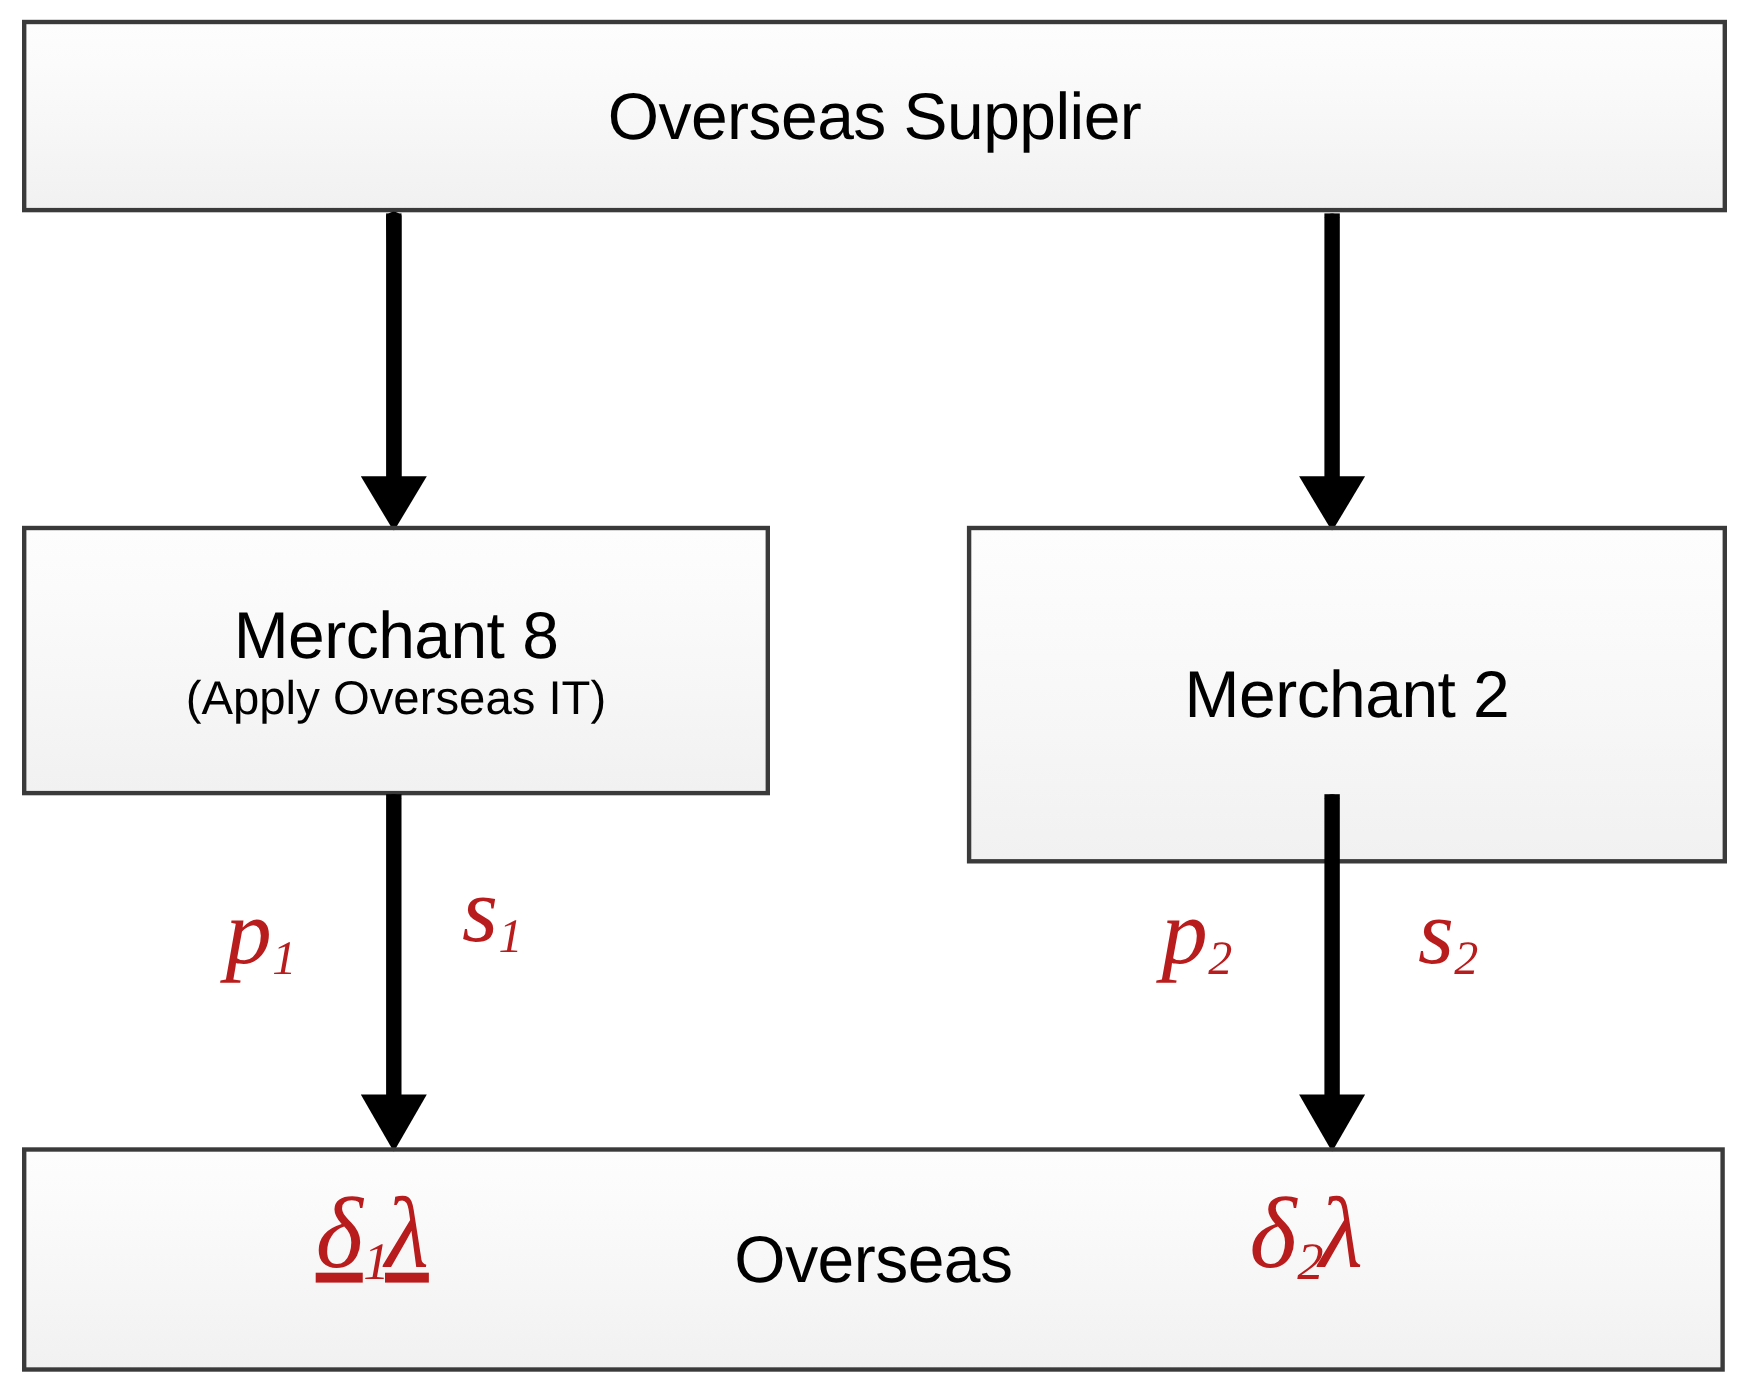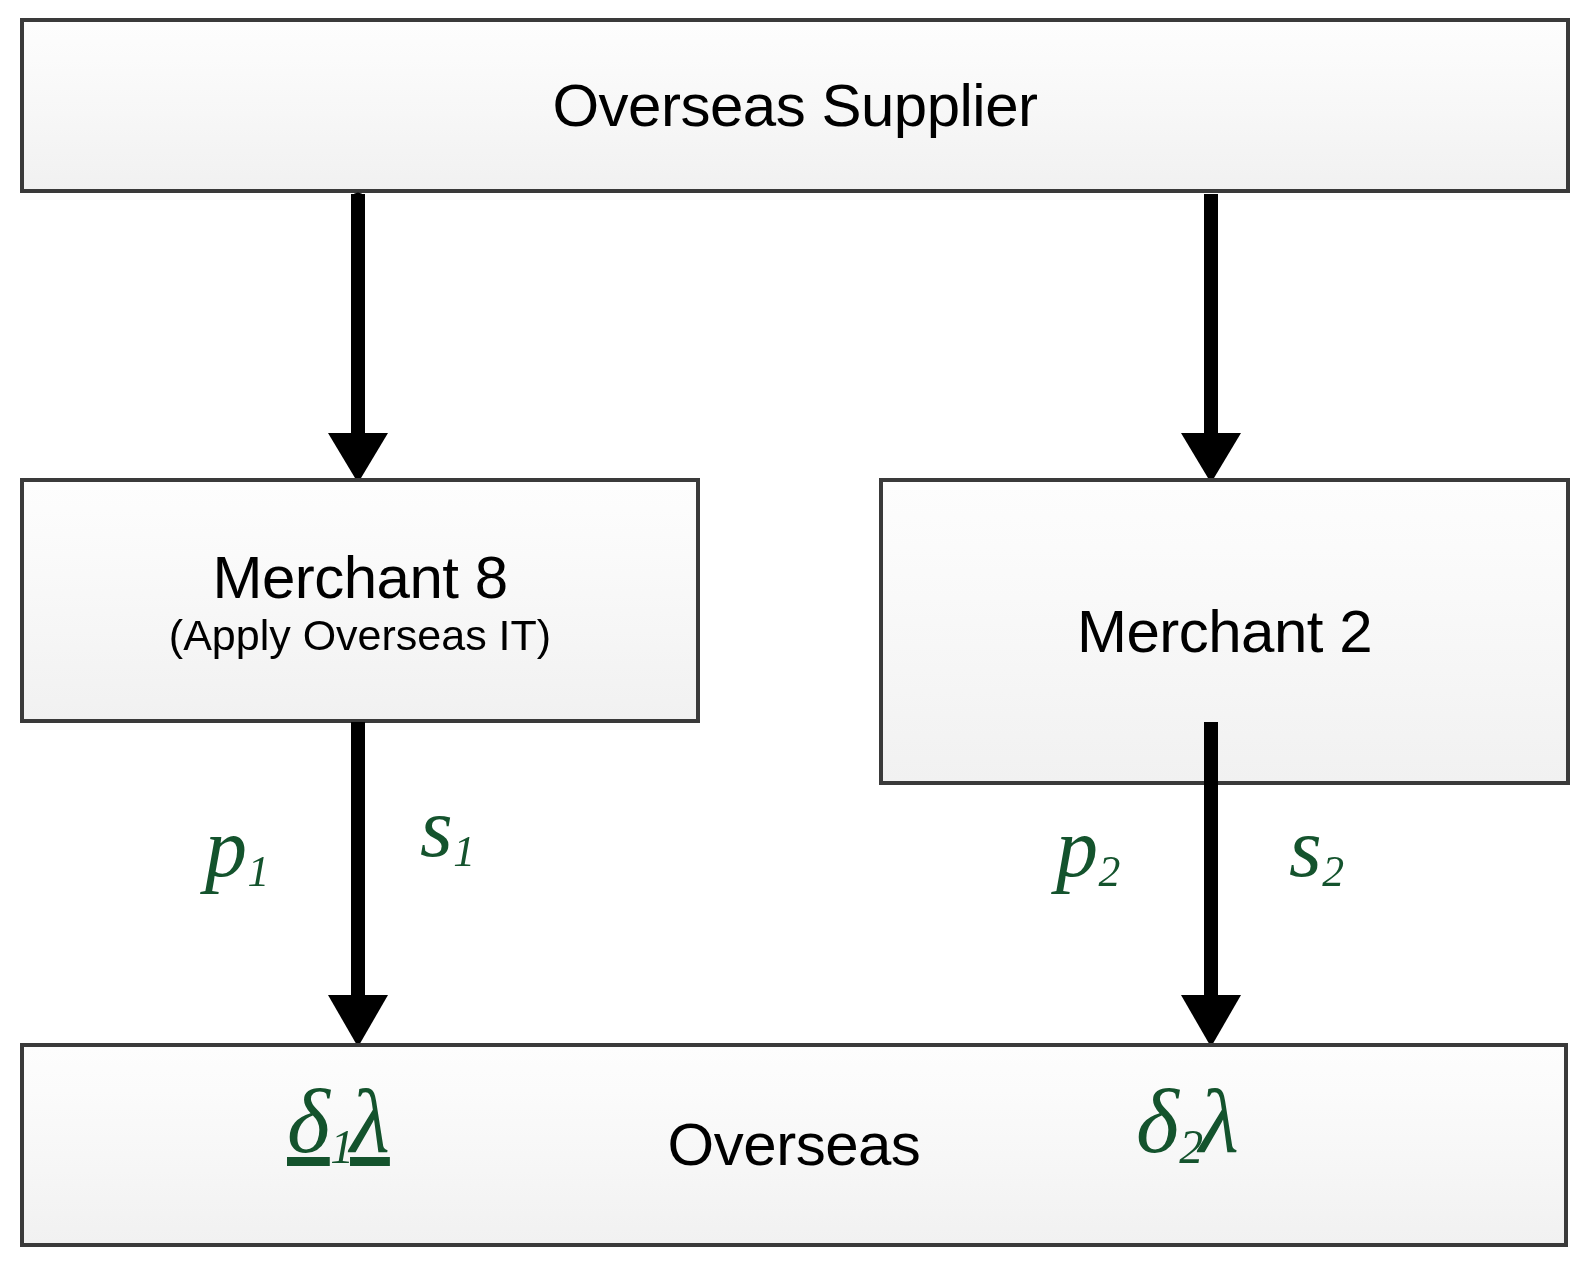--- a/index.html
+++ b/index.html
@@ -94,21 +94,21 @@
   }
   .arrow svg { display: block; }
 
   
   .math {
     position: absolute;
     font-family: "Liberation Serif", serif;
     font-style: italic;
     font-size: 84px;
     line-height: 1;
-    color: #14532d;
+    color: #b91c1c;
     white-space: nowrap;
     text-align: center;
   }
   .math sub {
     font-size: 0.52em;
     font-style: italic;
     vertical-align: baseline;
     position: relative;
     top: 0.23em;
     left: 0.01em;

